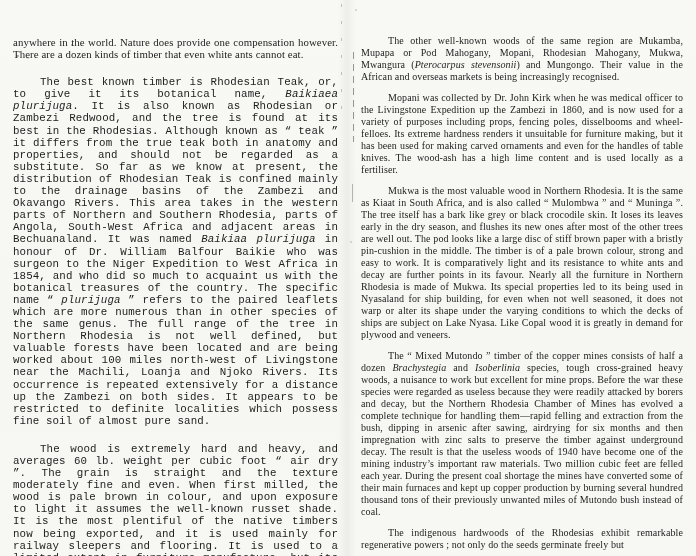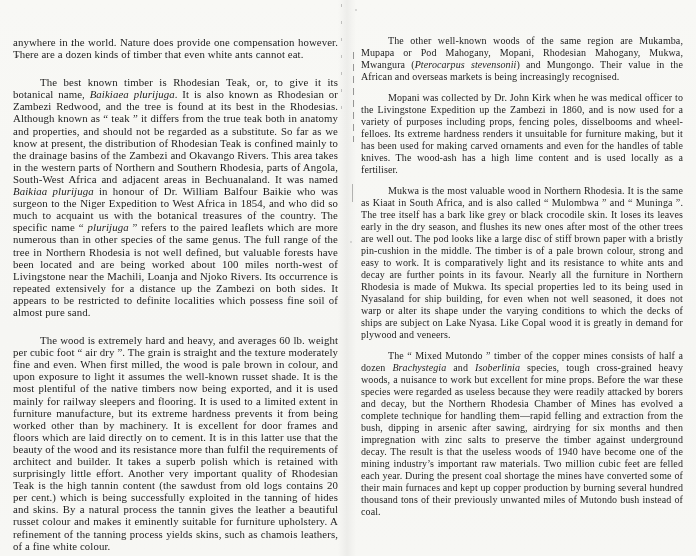--- a/index.html
+++ b/index.html
@@ -27,21 +27,21 @@
   }
   .page-left  { left: 13px;  width: 325px; }
   .page-right { left: 361px; width: 322px; }
   .text-block {
     text-align: justify;
     letter-spacing: 0.1px;
   }
   .page-left  .text-block { font-size: 10.8px; line-height: 12.1px;  padding-top: 3px; }
   .page-right .text-block { font-size: 10px; line-height: 12px; padding-top: 2px; }
   p.para { margin: 0; }
-  .page-left  p.para + p.para { margin-top: 16px; }
+  .page-left  p.para + p.para { margin-top: 16px; font-family: Liberation Mono, monospace; }
   .page-right p.para + p.para { margin-top: 9px; font-family: Liberation Serif, serif; }
   p.para.indent { text-indent: 27px; }
   .page-number {
     position: absolute;
     bottom: 2px;
     left: 0;
     right: 16px;
     text-align: center;
     font-size: 15px;
     color: #222;
@@ -120,17 +120,18 @@
       </div>
     <div class="page-number">[ 206 ]</div>
   </div>
 
   <div class="page page-right">
     <div class="text-block">
         <p class="para indent"><span>The other well-known woods of the same region are Mukamba, Mupapa or Pod Mahogany, Mopani, Rhodesian Mahogany, Mukwa, Mwangura (</span><i>Pterocarpus stevensonii</i><span>) and Mungongo.  Their value in the African and overseas markets is being increasingly recognised.</span></p>
         <p class="para indent"><span>Mopani was collected by Dr. John Kirk when he was medical officer to the Livingstone Expedition up the Zambezi in 1860, and is now used for a variety of purposes including props, fencing poles, disselbooms and wheel-felloes.  Its extreme hardness renders it unsuitable for furniture making, but it has been used for making carved ornaments and even for the handles of table knives.  The wood-ash has a high lime content and is used locally as a fertiliser.</span></p>
         <p class="para indent"><span>Mukwa is the most valuable wood in Northern Rhodesia.  It is the same as Kiaat in South Africa, and is also called “ Mulombwa ” and “ Muninga ”.  The tree itself has a bark like grey or black crocodile skin.  It loses its leaves early in the dry season, and flushes its new ones after most of the other trees are well out.  The pod looks like a large disc of stiff brown paper with a bristly pin-cushion in the middle.  The timber is of a pale brown colour, strong and easy to work.  It is comparatively light and its resistance to white ants and decay are further points in its favour.  Nearly all the furniture in Northern Rhodesia is made of Mukwa.  Its special properties led to its being used in Nyasaland for ship building, for even when not well seasoned, it does not warp or alter its shape under the varying conditions to which the decks of ships are subject on Lake Nyasa.  Like Copal wood it is greatly in demand for plywood and veneers.</span></p>
         <p class="para indent"><span>The “ Mixed Mutondo ” timber of the copper mines consists of half a dozen </span><i>Brachystegia</i><span> and </span><i>Isoberlinia</i><span> species, tough cross-grained heavy woods, a nuisance to work but excellent for mine props.  Before the war these species were regarded as useless because they were readily attacked by borers and decay, but the Northern Rhodesia Chamber of Mines has evolved a complete technique for handling them—rapid felling and extraction from the bush, dipping in arsenic after sawing, airdrying for six months and then impregnation with zinc salts to preserve the timber against underground decay.  The result is that the useless woods of 1940 have become one of the mining industry’s important raw materials.  Two million cubic feet are felled each year.  During the present coal shortage the mines have converted some of their main furnaces and kept up copper production by burning several hundred thousand tons of their previously unwanted miles of Mutondo bush instead of coal.</span></p>
+        <p class="para indent"><span>The indigenous hardwoods of the Rhodesias exhibit remarkable regenerative powers ;  not only do the seeds germinate freely but</span></p>
       </div>
     <div class="page-number">[ 388 ]</div>
   </div>
 
 </div>
 
 </body></html>

